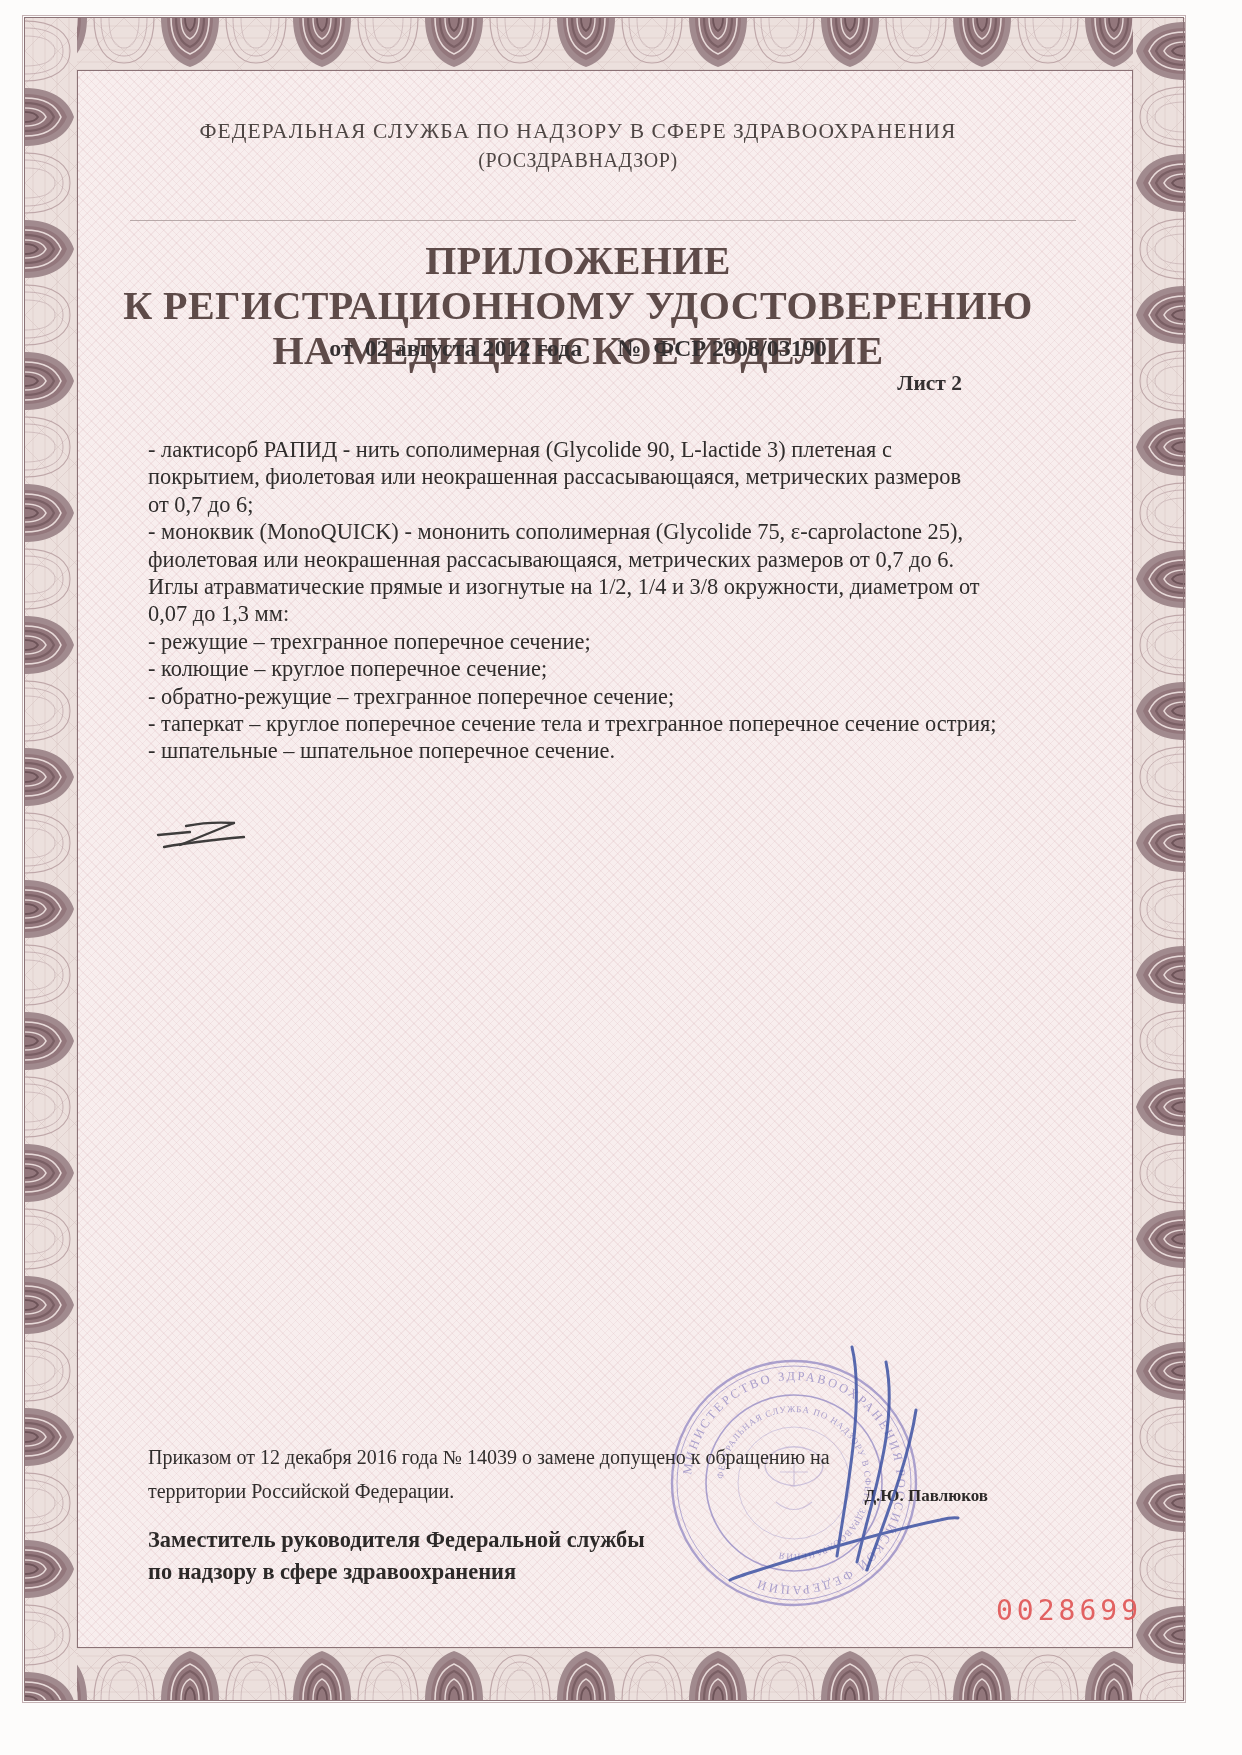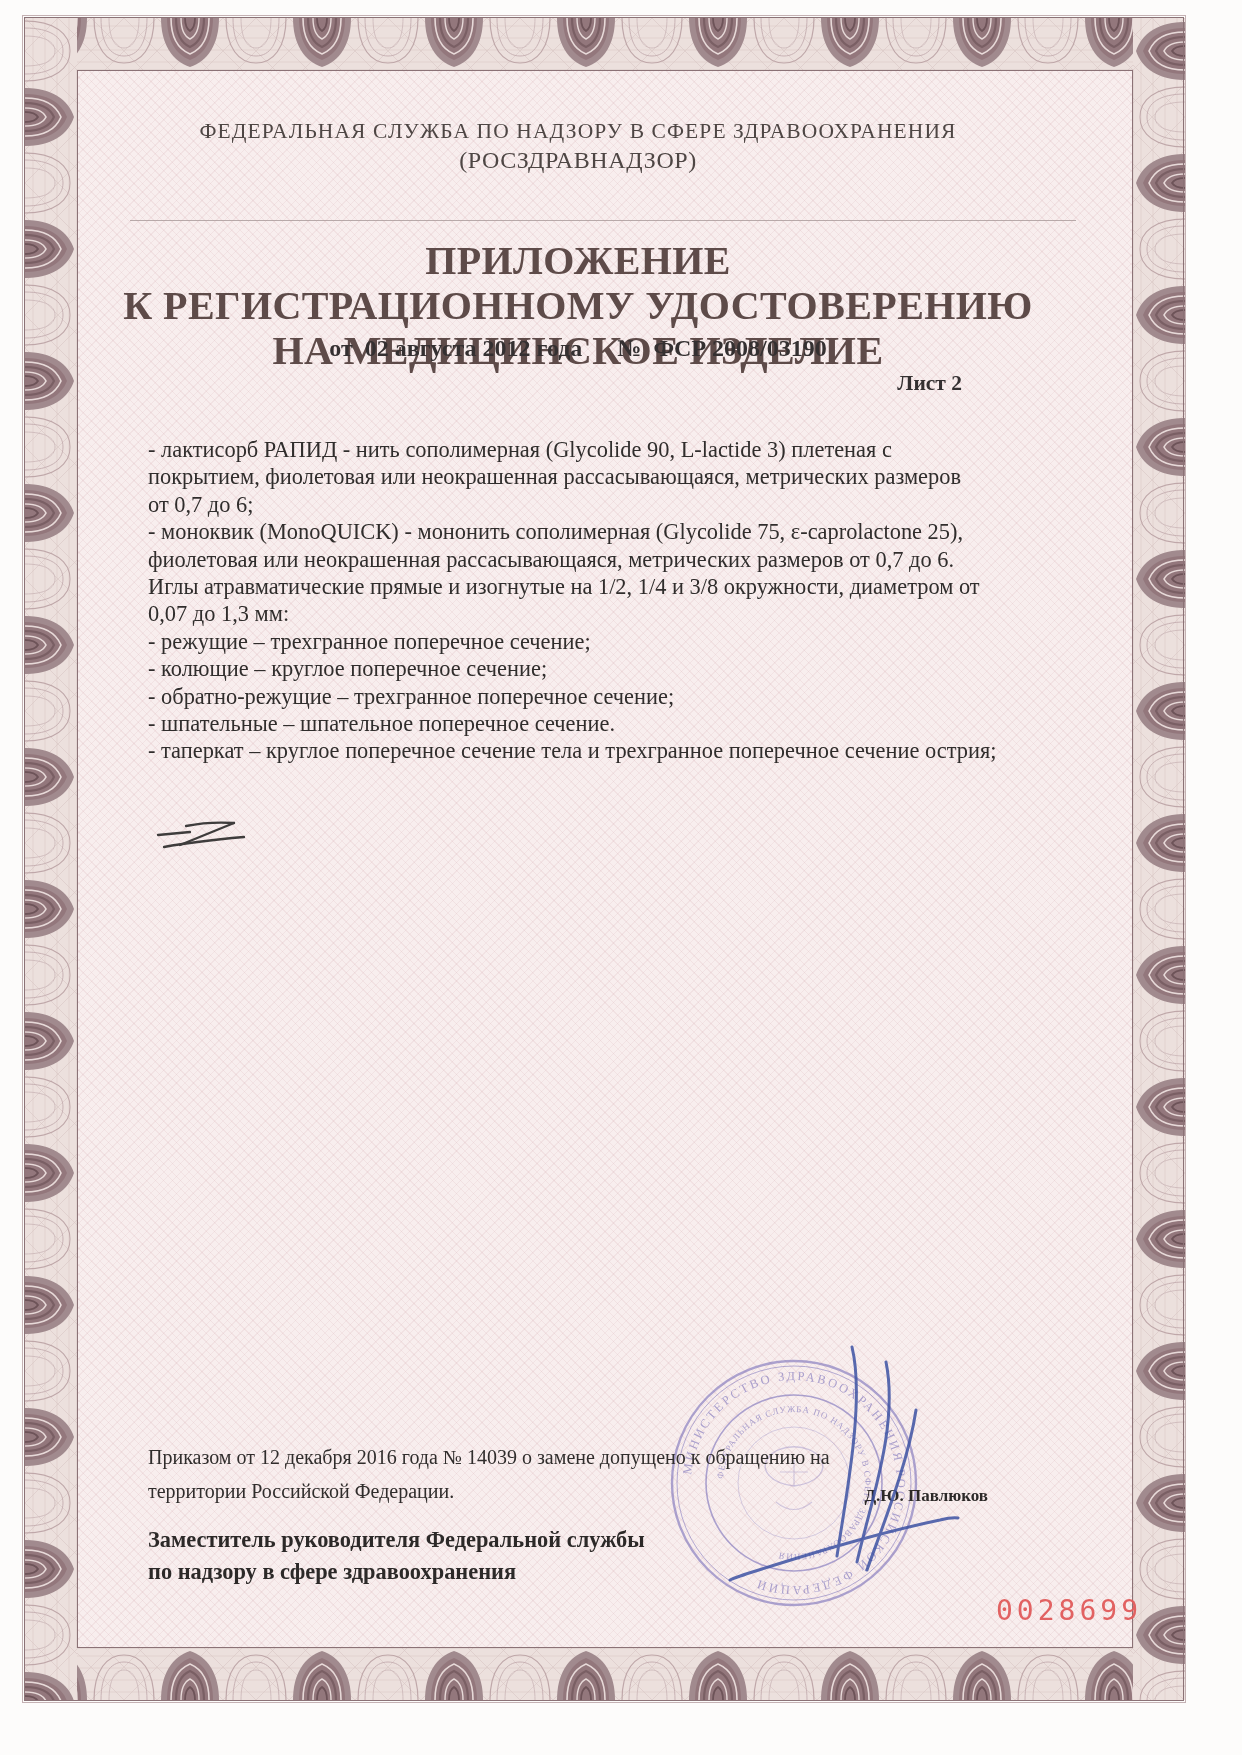--- a/index.html
+++ b/index.html
@@ -10,21 +10,21 @@
   .frame-svg{position:absolute;left:0;top:0;}
   .interior{
     position:absolute;left:78px;top:71px;width:1054px;height:1576px;
     background-color:#f8eeee;
     background-image:
       repeating-linear-gradient(45deg, rgba(210,164,170,.17) 0 1px, rgba(0,0,0,0) 1px 6px),
       repeating-linear-gradient(-45deg, rgba(206,160,166,.15) 0 1px, rgba(0,0,0,0) 1px 6px);
   }
   .center-col{position:absolute;left:10px;width:980px;text-align:center;}
   .agency{top:46px;font-size:21.5px;letter-spacing:1.1px;color:#4e4644;line-height:29px;}
-  .agency .sub{display:block;font-size:24px;letter-spacing:.6px;}
+  .agency .sub{display:block;font-size:20px;letter-spacing:.6px;}
   .divider{position:absolute;left:52px;top:149px;width:946px;height:1px;background:#a39393;opacity:.75;}
   .title{top:167px;font-weight:bold;font-size:40px;line-height:45px;color:#5e4b49;letter-spacing:.4px;}
   .meta-row{top:264px;display:flex;justify-content:center;gap:35px;font-weight:bold;font-size:24px;color:#343031;white-space:pre;}
   .sheet{position:absolute;right:170px;top:300px;font-weight:bold;font-size:21.5px;color:#343031;}
   .body-text{position:absolute;left:70px;top:365px;width:905px;font-size:22.4px;line-height:27.4px;color:#302d2c;}
   .paraph{position:absolute;left:78px;top:748px;}
   .order-par{position:absolute;left:70px;top:1369px;width:905px;font-size:20px;line-height:34px;color:#302d2c;}
   .signer{position:absolute;left:70px;top:1453px;font-size:22.4px;font-weight:bold;line-height:32px;color:#2c2928;}
   .signer-name{position:absolute;right:144px;top:1415px;font-size:17px;font-weight:bold;color:#2c2928;}
   .serial{
@@ -128,22 +128,22 @@
       <div>- лактисорб РАПИД - нить сополимерная (Glycolide 90, L-lactide 3) плетеная с</div>
       <div>покрытием, фиолетовая или неокрашенная рассасывающаяся, метрических размеров</div>
       <div>от 0,7 до 6;</div>
       <div>- моноквик (MonoQUICK) - мононить сополимерная (Glycolide 75, ε-caprolactone 25),</div>
       <div>фиолетовая или неокрашенная рассасывающаяся, метрических размеров от 0,7 до 6.</div>
       <div>Иглы атравматические прямые и изогнутые на 1/2, 1/4 и 3/8 окружности, диаметром от</div>
       <div>0,07 до 1,3 мм:</div>
       <div>- режущие – трехгранное поперечное сечение;</div>
       <div>- колющие – круглое поперечное сечение;</div>
       <div>- обратно-режущие – трехгранное поперечное сечение;</div>
+      <div>- таперкат – круглое поперечное сечение тела и трехгранное поперечное сечение острия;</div>
       <div>- шпательные – шпательное поперечное сечение.</div>
-      <div>- таперкат – круглое поперечное сечение тела и трехгранное поперечное сечение острия;</div>
     </div>
 
     <svg class="paraph" width="100" height="42" viewBox="0 0 100 42" xmlns="http://www.w3.org/2000/svg">
       <g stroke="#3e3c3c" stroke-width="2.3" fill="none" stroke-linecap="round">
         <path d="M30,7 C45,4 62,3 78,4"></path>
         <path d="M78,4 L24,26"></path>
         <path d="M8,28 C35,23 65,20 88,18"></path>
         <path d="M2,16 L34,13"></path>
       </g>
     </svg>

